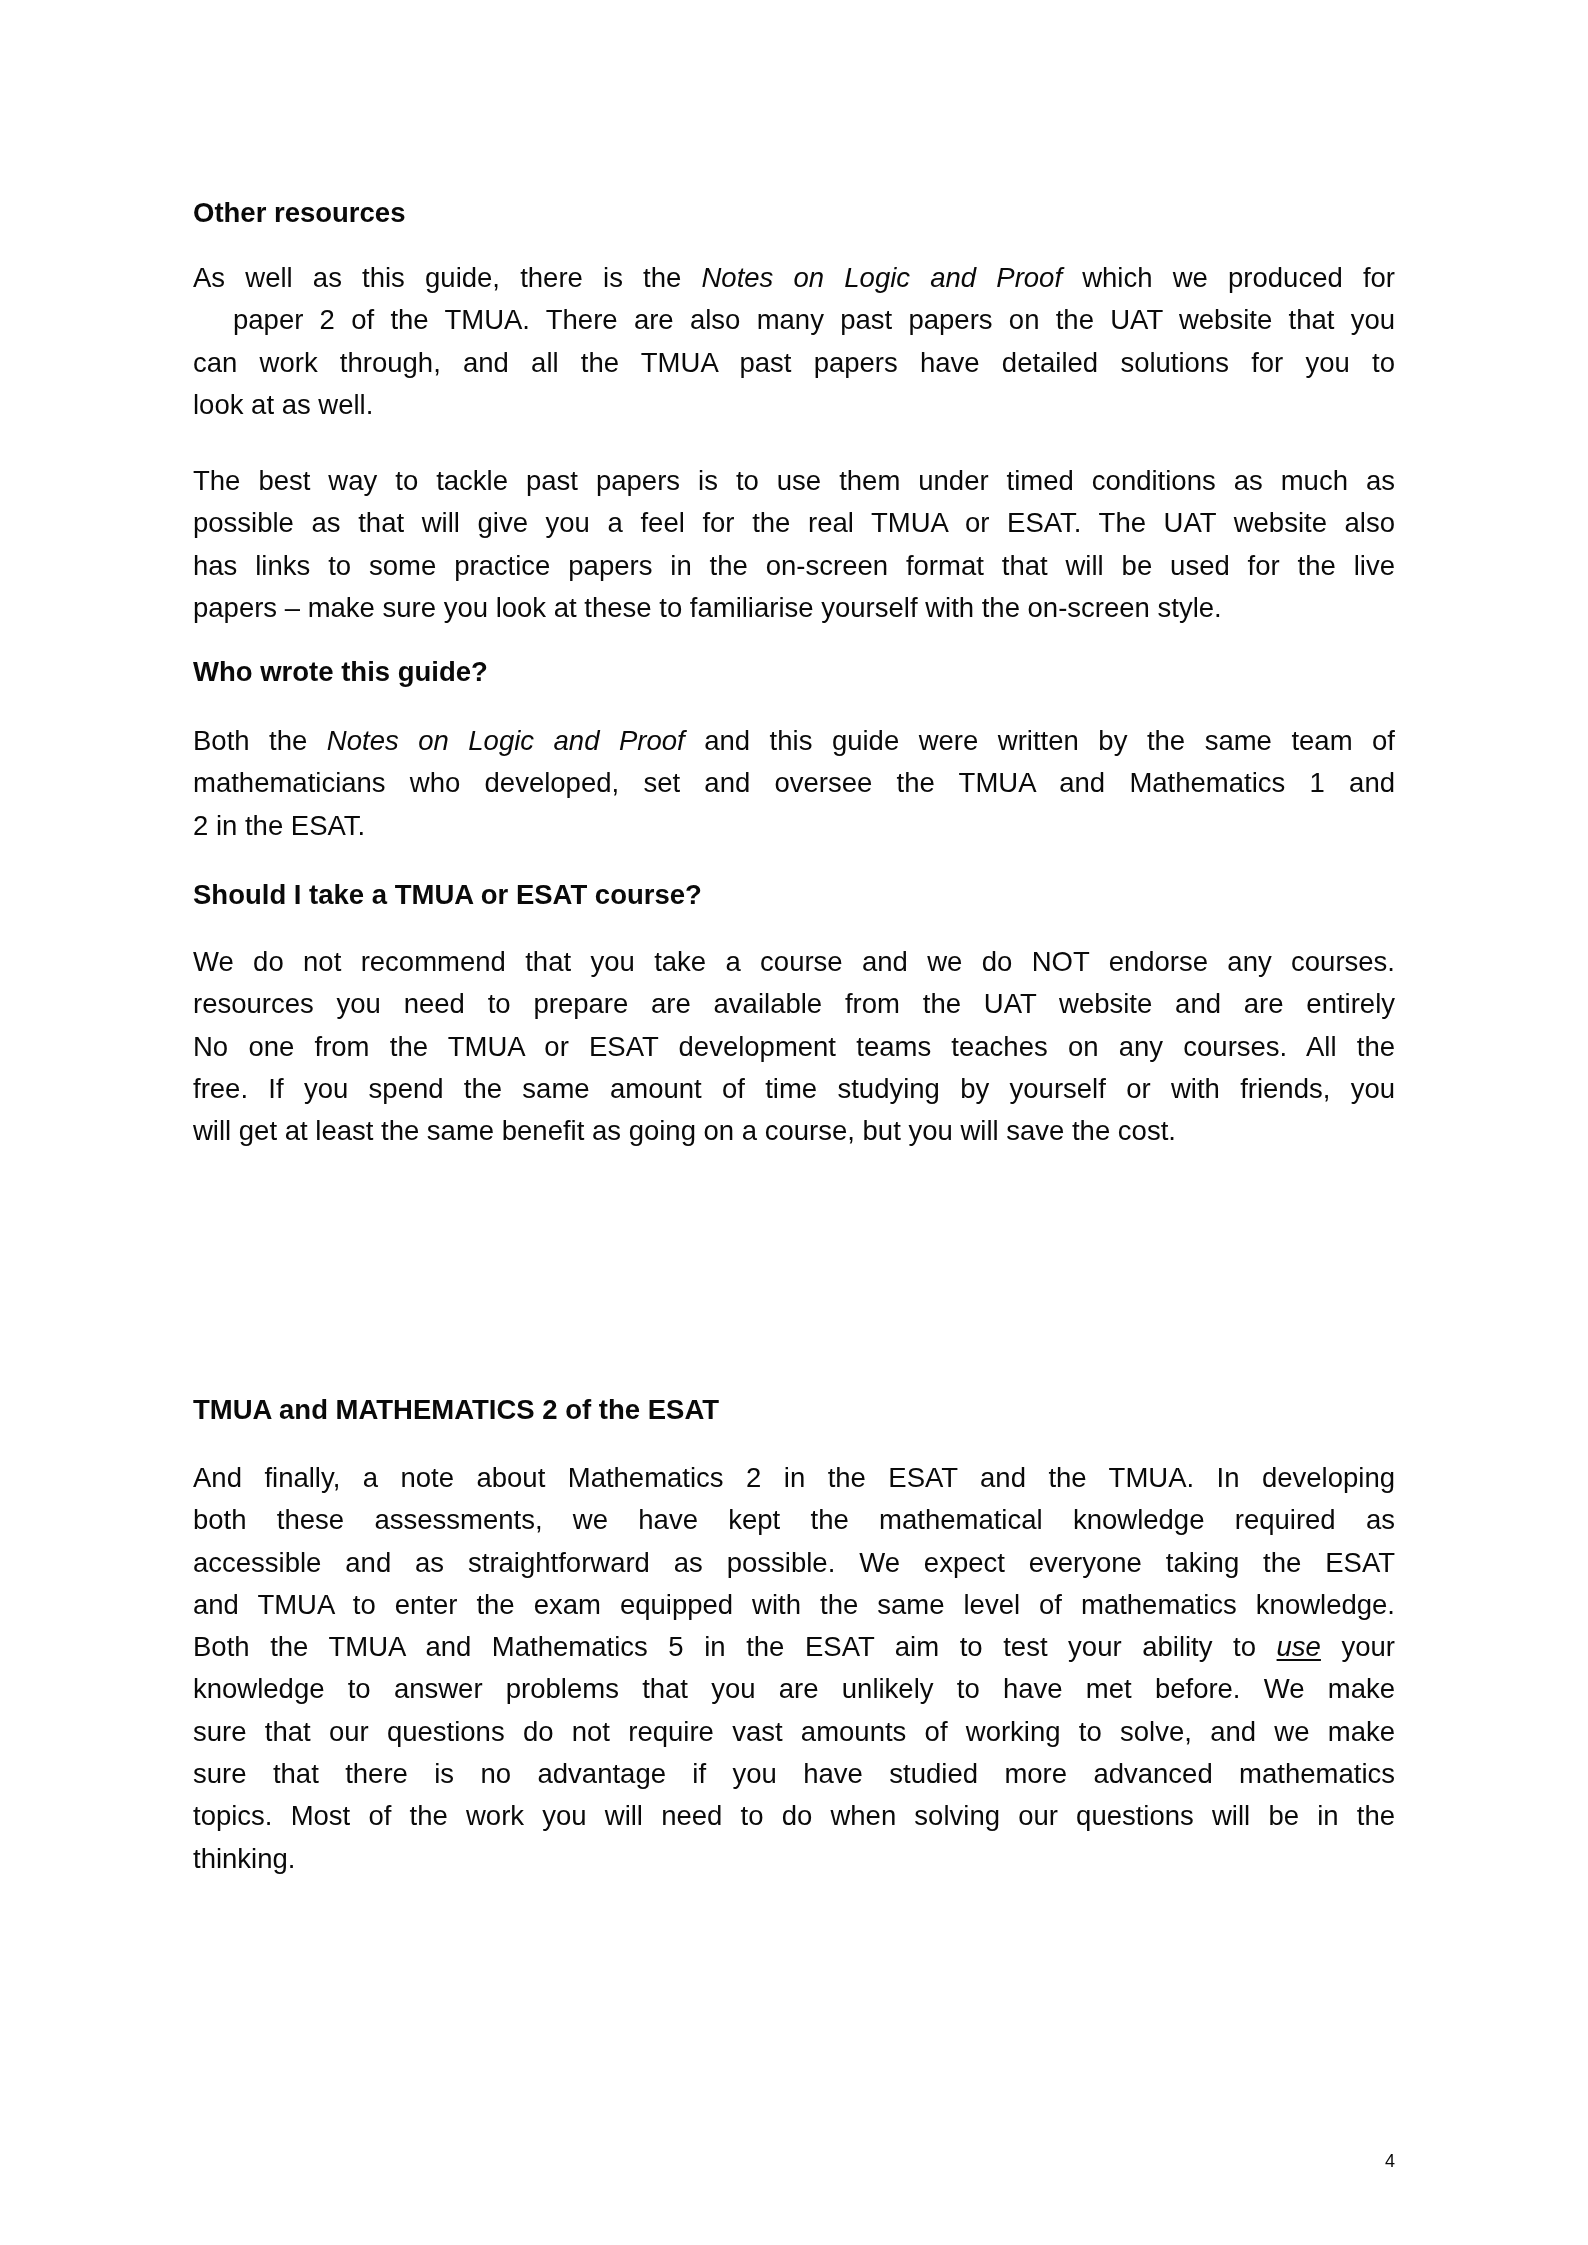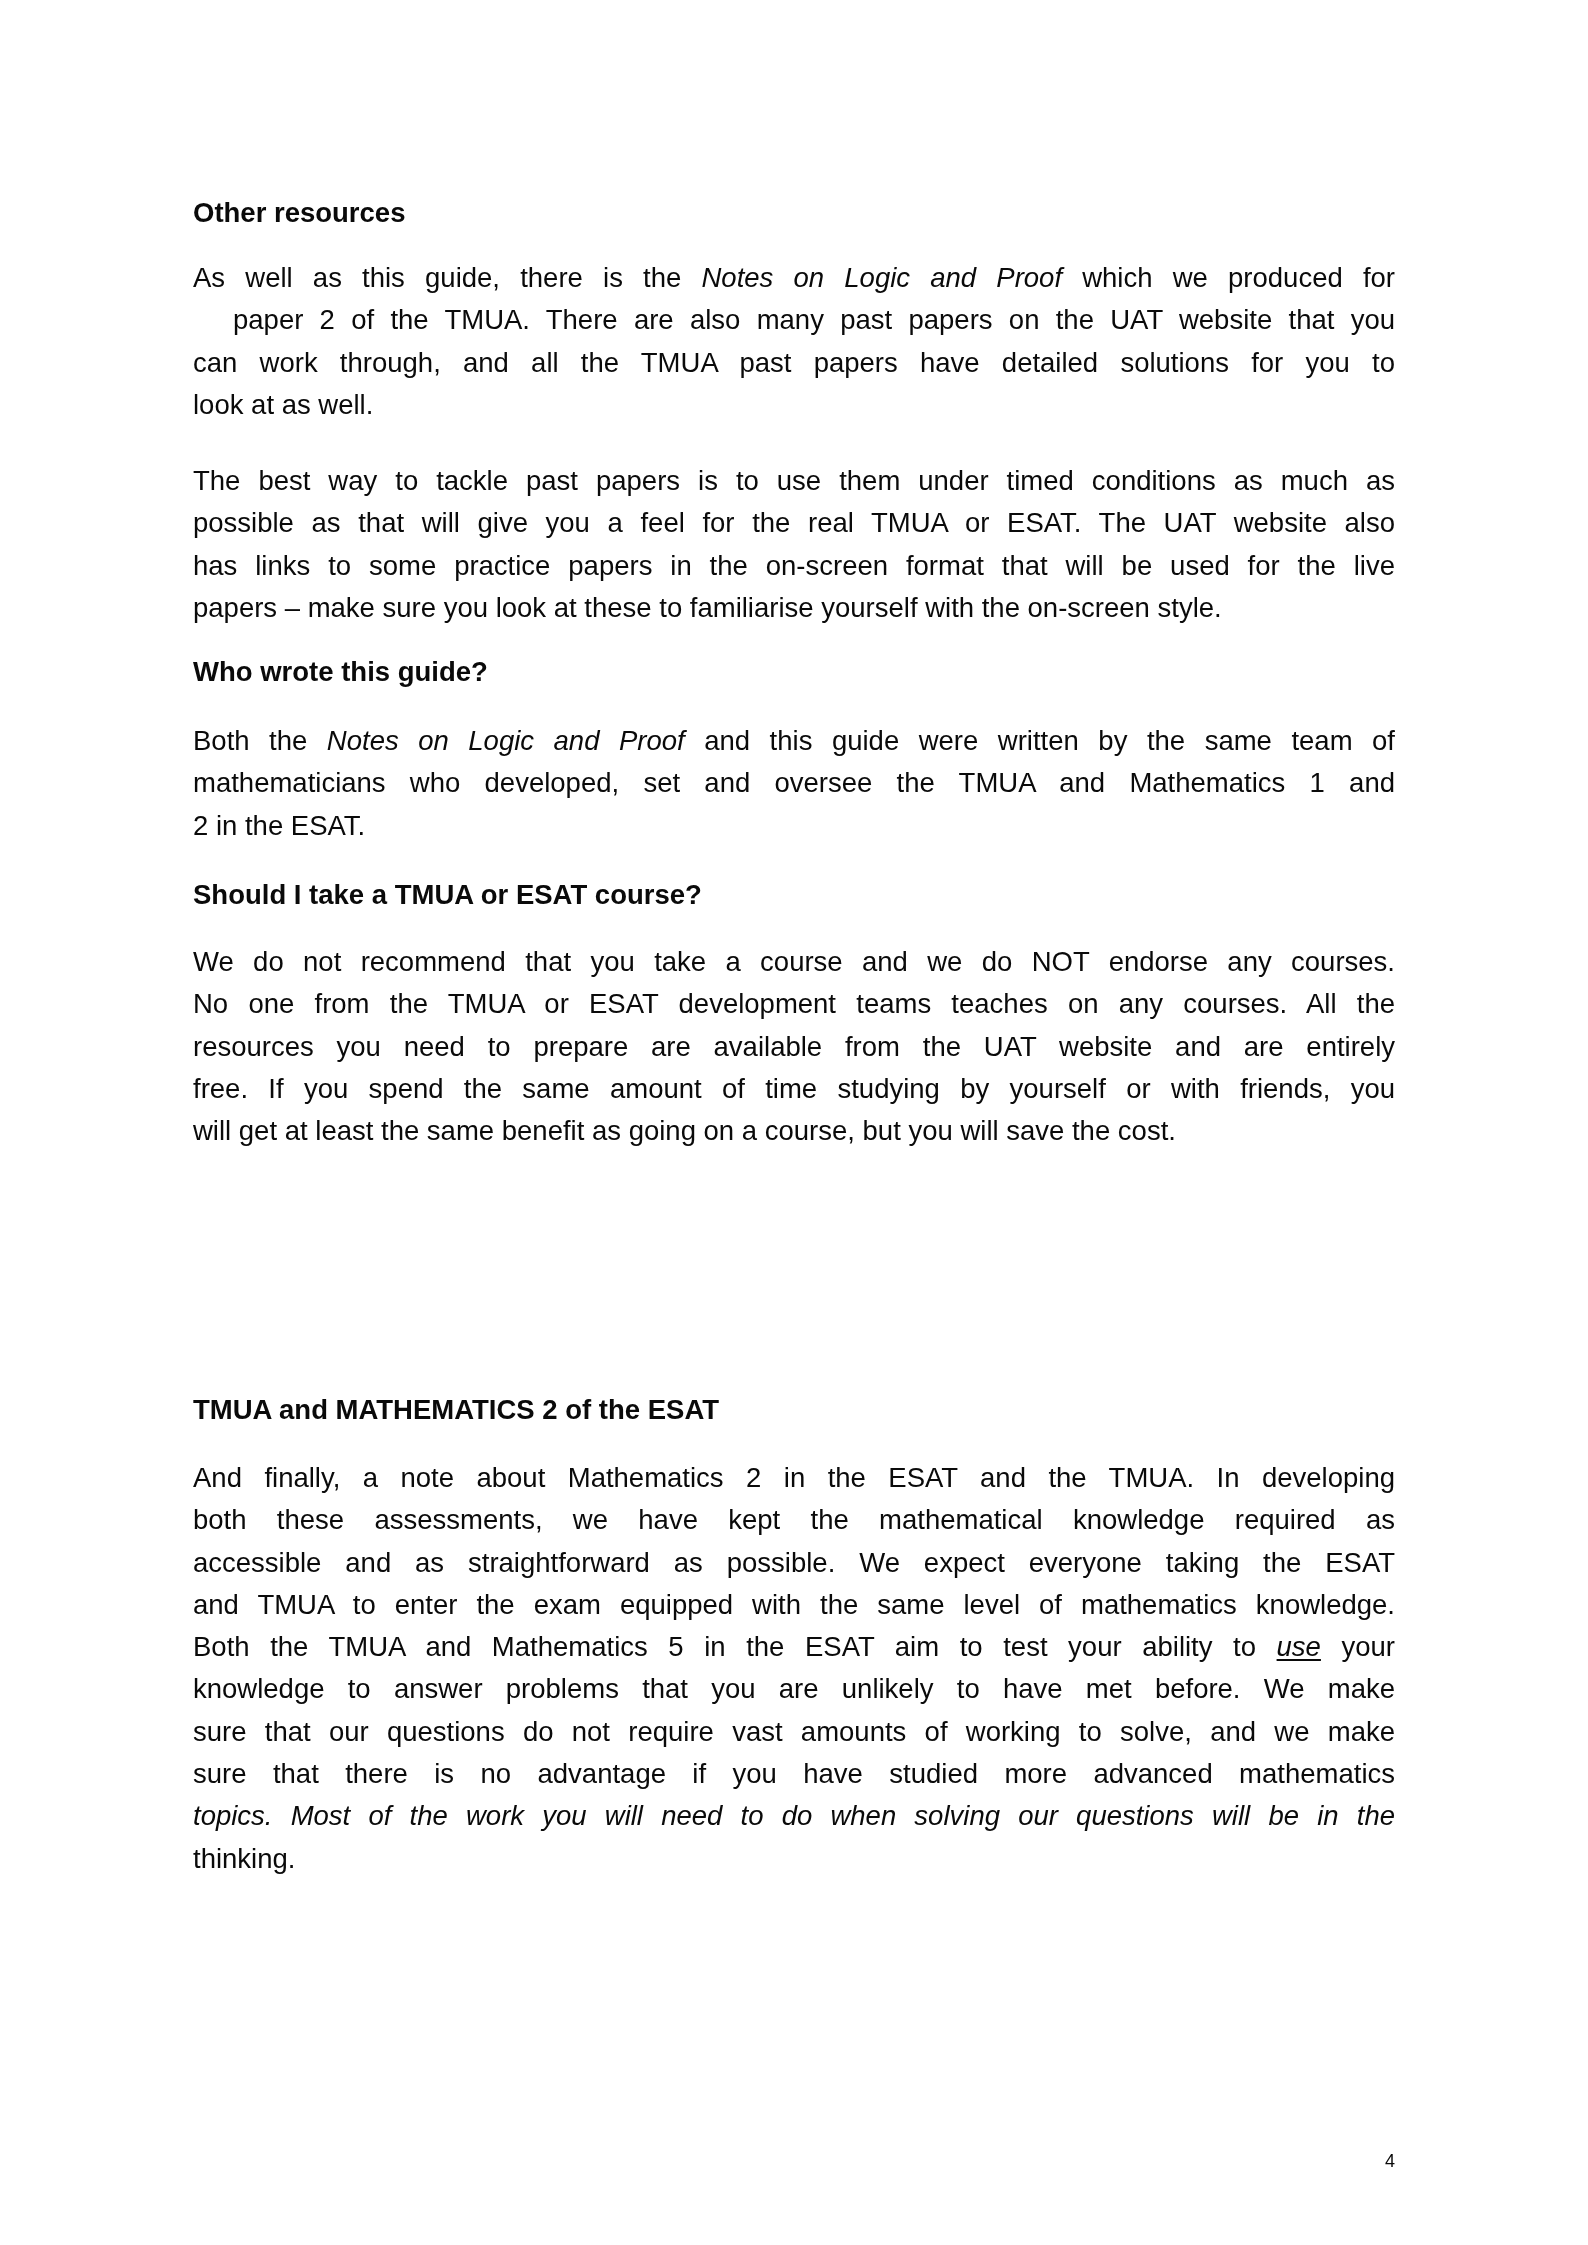--- a/index.html
+++ b/index.html
@@ -86,38 +86,38 @@
     <span class="ln" style="white-space: normal;">mathematicians who developed, set and oversee the TMUA and Mathematics 1 and</span>
     <span class="ln last" style="white-space: pre-wrap;">2 in the ESAT.</span>
   </div>
 
   <div class="block heading" style="top:874px">
     <span class="ln last" style="white-space: pre-wrap;">Should I take a TMUA or ESAT course?</span>
   </div>
 
   <div class="block" style="top:941px">
     <span class="ln" style="white-space: normal;">We do not recommend that you take a course and we do NOT endorse any courses.</span>
+    <span class="ln" style="white-space: normal;">resources you need to prepare are available from the UAT website and are entirely</span>
     <span class="ln" style="white-space: normal;">No one from the TMUA or ESAT development teams teaches on any courses. All the</span>
-    <span class="ln" style="white-space: normal;">resources you need to prepare are available from the UAT website and are entirely</span>
     <span class="ln" style="white-space: normal;">free. If you spend the same amount of time studying by yourself or with friends, you</span>
     <span class="ln last" style="white-space: pre-wrap;">will get at least the same benefit as going on a course, but you will save the cost.</span>
   </div>
 
   <div class="block heading" style="top:1389px">
     <span class="ln last" style="white-space: pre-wrap;">TMUA and MATHEMATICS 2 of the ESAT</span>
   </div>
 
   <div class="block" style="top:1457px">
     <span class="ln" style="white-space: normal;">And finally, a note about Mathematics 2 in the ESAT and the TMUA.  In developing</span>
     <span class="ln" style="white-space: normal;">both these assessments, we have kept the mathematical knowledge required as</span>
     <span class="ln" style="white-space: normal;">accessible and as straightforward as possible. We expect everyone taking the ESAT</span>
     <span class="ln" style="white-space: normal;">and TMUA to enter the exam equipped with the same level of mathematics knowledge.</span>
     <span class="ln" style="white-space: normal;"><span>Both the TMUA and Mathematics 5 in the ESAT aim to test your ability to </span><span class="it u">use</span><span> your</span></span>
     <span class="ln" style="white-space: normal;">knowledge to answer problems that you are unlikely to have met before. We make</span>
     <span class="ln" style="white-space: normal;">sure that our questions do not require vast amounts of working to solve, and we make</span>
     <span class="ln" style="white-space: normal;">sure that there is no advantage if you have studied more advanced mathematics</span>
-    <span class="ln" style="white-space: normal; font-style: italic;">topics. Most of the work you will need to do when solving our questions will be in the</span>
+    <span class="ln" style="white-space: normal;">topics. Most of the work you will need to do when solving our questions will be in the</span>
     <span class="ln last" style="white-space: pre-wrap;">thinking.</span>
   </div>
 
   <div class="page-number">4</div>
 
 </div>
 
 </body></html>

